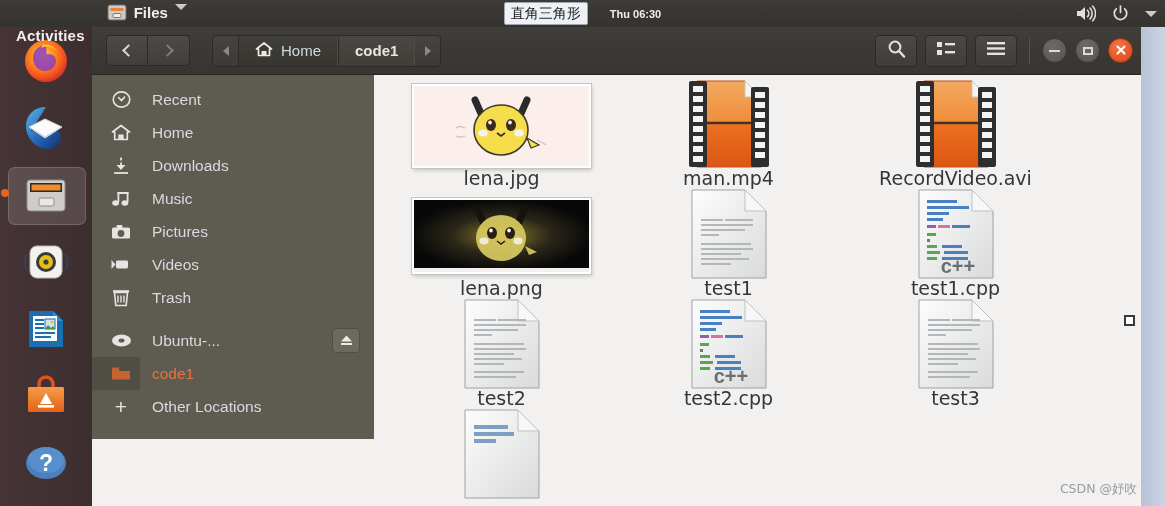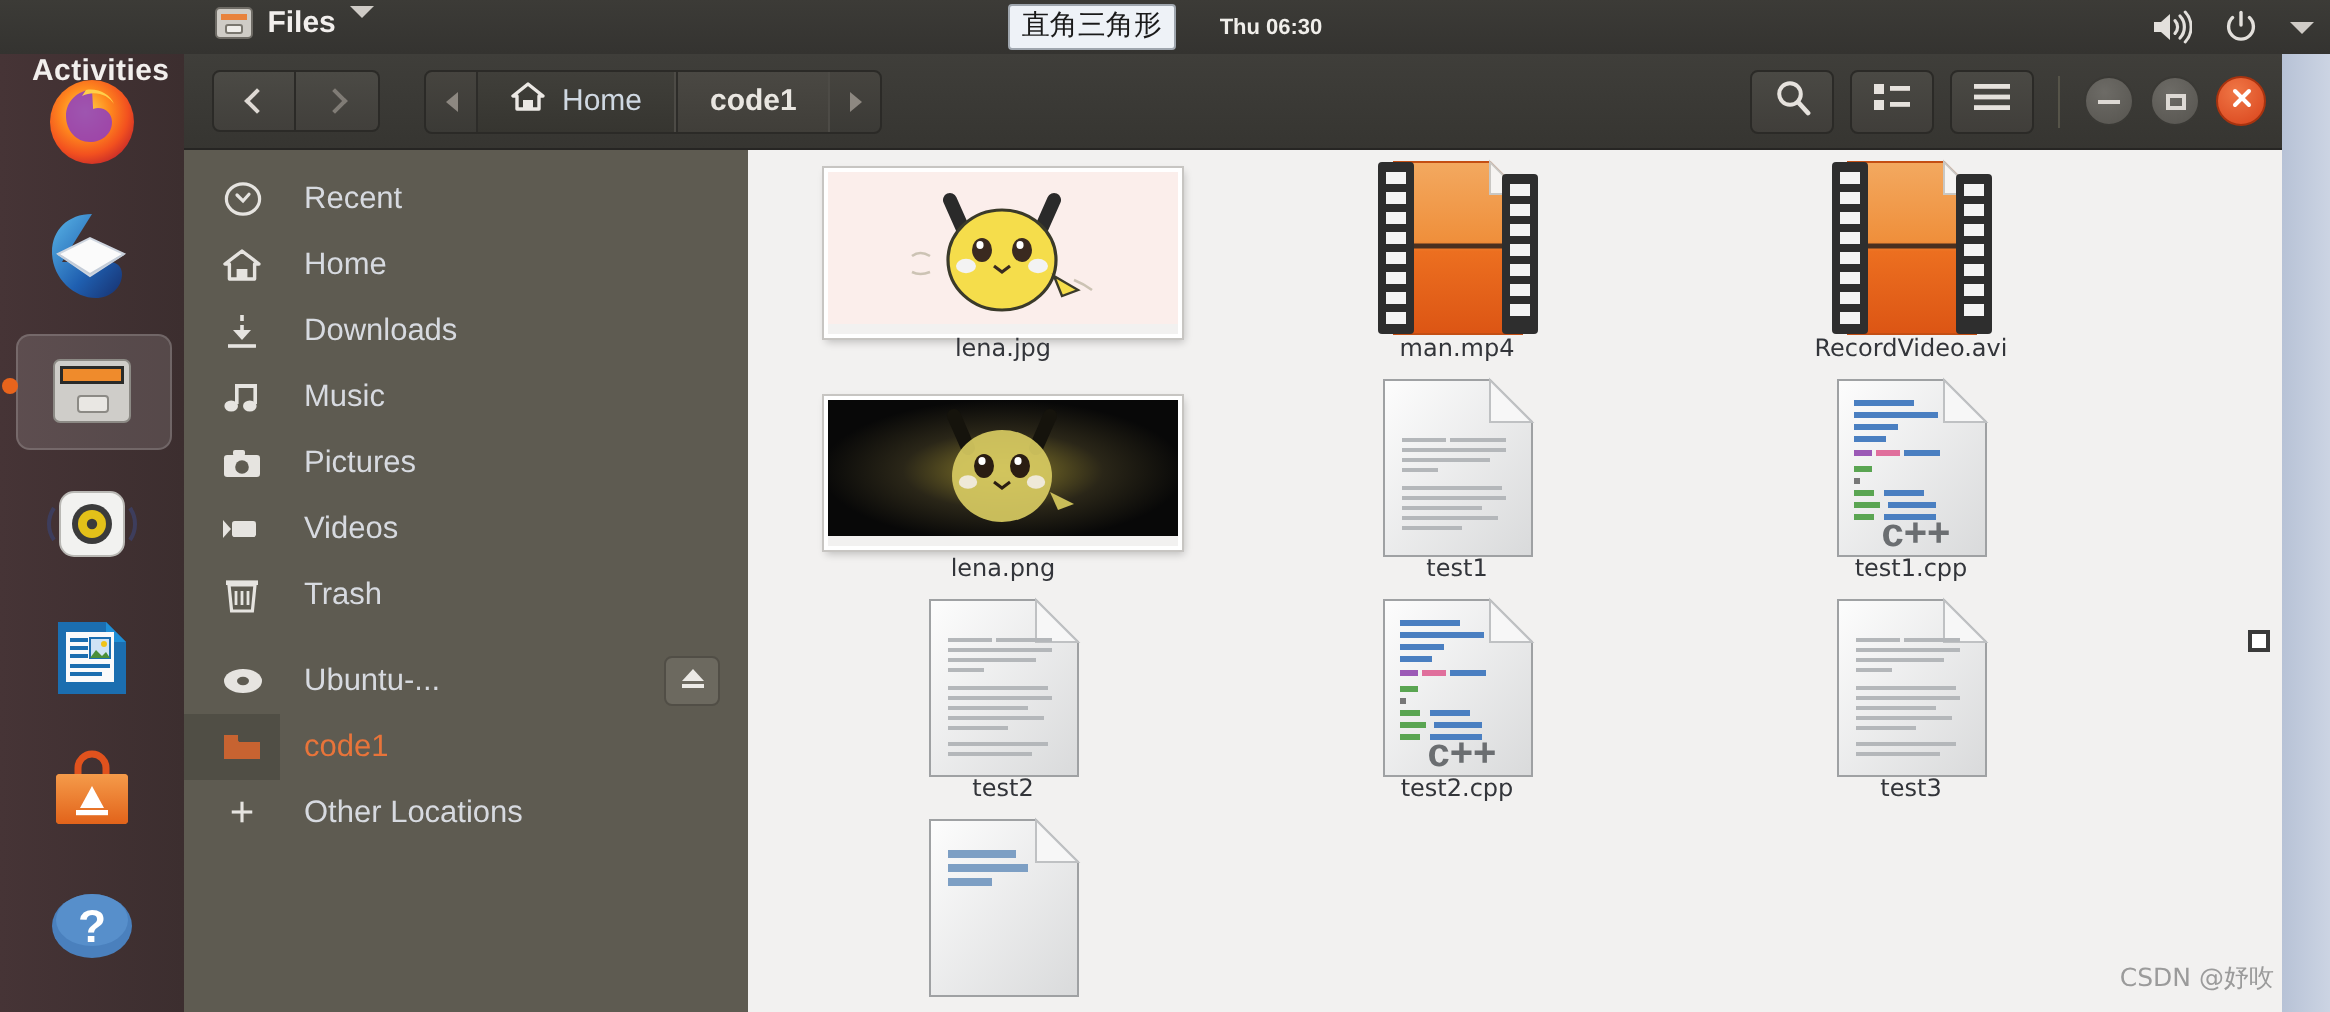--- a/index.html
+++ b/index.html
@@ -147,21 +147,21 @@
     background: radial-gradient(circle at 40% 30%, #f07746, #d8431b);
     border-color: #a8330f; color: #fff;
   }
   .wbtn .bar { width: 11px; height: 2px; background: currentColor; }
   .wbtn .sq { width: 10px; height: 8px; border: 2px solid currentColor; }
 
   .wbody { display: flex; height: 431px; }
 
   
   .sidebar {
-    width: 282px; height: 431px;
+    width: 282px; height: 364px;
     background: #5e5b51;
     padding-top: 8px;
     position: relative;
     flex: none;
   }
   .side-item {
     height: 33px; display: flex; align-items: center;
     padding-left: 18px; gap: 20px;
     color: #d7dae0; font-size: 15.5px;
     position: relative;
@@ -197,21 +197,21 @@
   .file {
     width: 227px; height: 110px;
     display: flex; flex-direction: column; align-items: center;
     justify-content: flex-start;
     padding-top: 4px;
   }
   .file .thumbwrap {
     height: 78px; display: flex; align-items: center; justify-content: center;
   }
   .file .fname {
-    font-size: 12px; color: #33353a; margin-top: 2px;
+    font-size: 19px; color: #33353a; margin-top: 2px;
     font-family: "DejaVu Sans", sans-serif;
     white-space: nowrap;
   }
   .photo {
     border: 2px solid #fff;
     box-shadow: 0 0 0 1px #c7c5c2, 1px 2px 4px rgba(0,0,0,.22);
   }
 
   .redbox {
     position: absolute;

